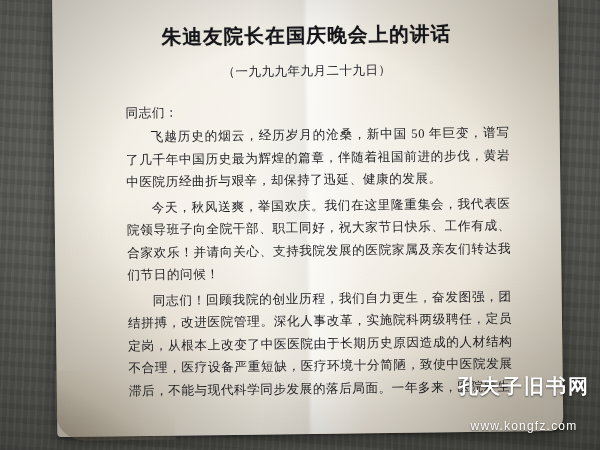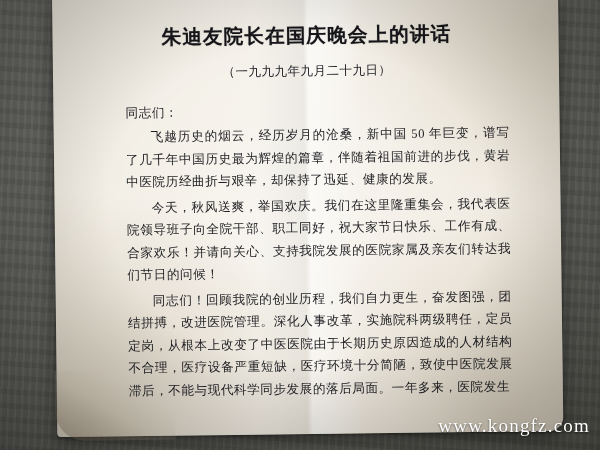--- a/index.html
+++ b/index.html
@@ -147,25 +147,25 @@
   }
   #watermark .wm-main {
     font-family: "DejaVu Serif", "Liberation Serif", serif;
     font-size: 20px;
     font-weight: bold;
     letter-spacing: 2px;
     line-height: 24px;
     white-space: nowrap;
   }
   #watermark .wm-url {
-    font-family: Liberation Serif, serif;
-    font-size: 19px;
+    font-family: Liberation Sans, sans-serif;
+    font-size: 12px;
     letter-spacing: 1.2px;
     line-height: 20px;
-    margin-top: 4px;
+    margin-top: 18px;
   }
 </style>
 </head>
 <body>
 
 <div id="scene">
   <div id="backdrop"></div>
 
   <div id="paper">
     <div id="crease"></div>
@@ -180,15 +180,16 @@
         <p class="para indent">飞越历史的烟云，经历岁月的沧桑，新中国 50 年巨变，谱写了几千年中国历史最为辉煌的篇章，伴随着祖国前进的步伐，黄岩中医院历经曲折与艰辛，却保持了迅延、健康的发展。</p>
         <p class="para indent">今天，秋风送爽，举国欢庆。我们在这里隆重集会，我代表医院领导班子向全院干部、职工同好，祝大家节日快乐、工作有成、合家欢乐！并请向关心、支持我院发展的医院家属及亲友们转达我们节日的问候！</p>
         <p class="para indent">同志们！回顾我院的创业历程，我们自力更生，奋发图强，团结拼搏，改进医院管理。深化人事改革，实施院科两级聘任，定员定岗，从根本上改变了中医医院由于长期历史原因造成的人材结构不合理，医疗设备严重短缺，医疗环境十分简陋，致使中医院发展滞后，不能与现代科学同步发展的落后局面。一年多来，医院发生</p>
       </div>
     </div>
   </div>
 
   <div id="vignette"></div>
 
   <div id="watermark">
+    <div class="wm-main">孔夫子旧书网</div>
     <div class="wm-url">www.kongfz.com</div>
   </div>
 </div>
 
 </body></html>

